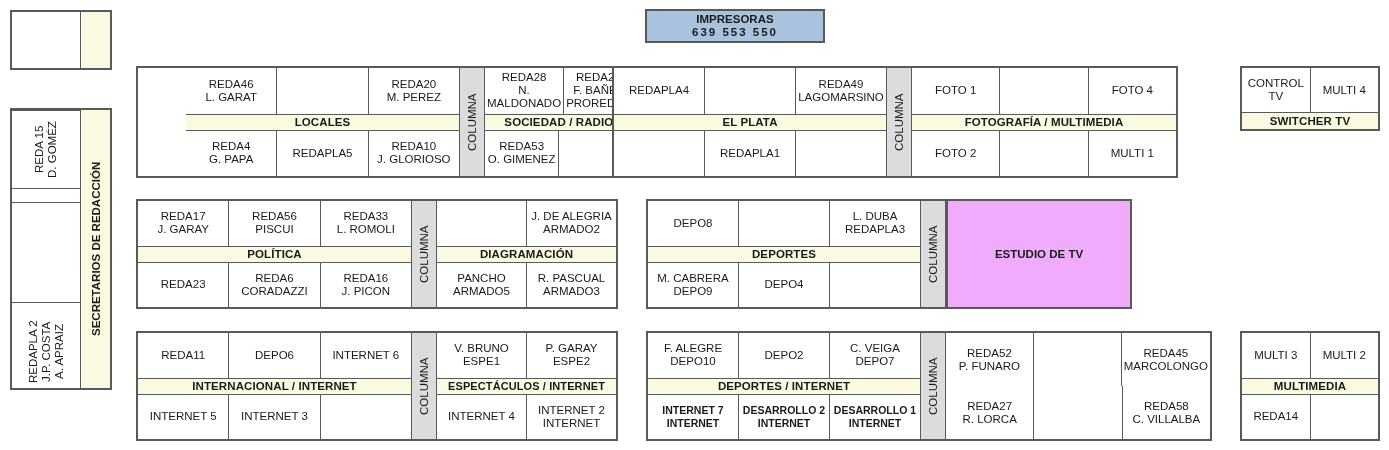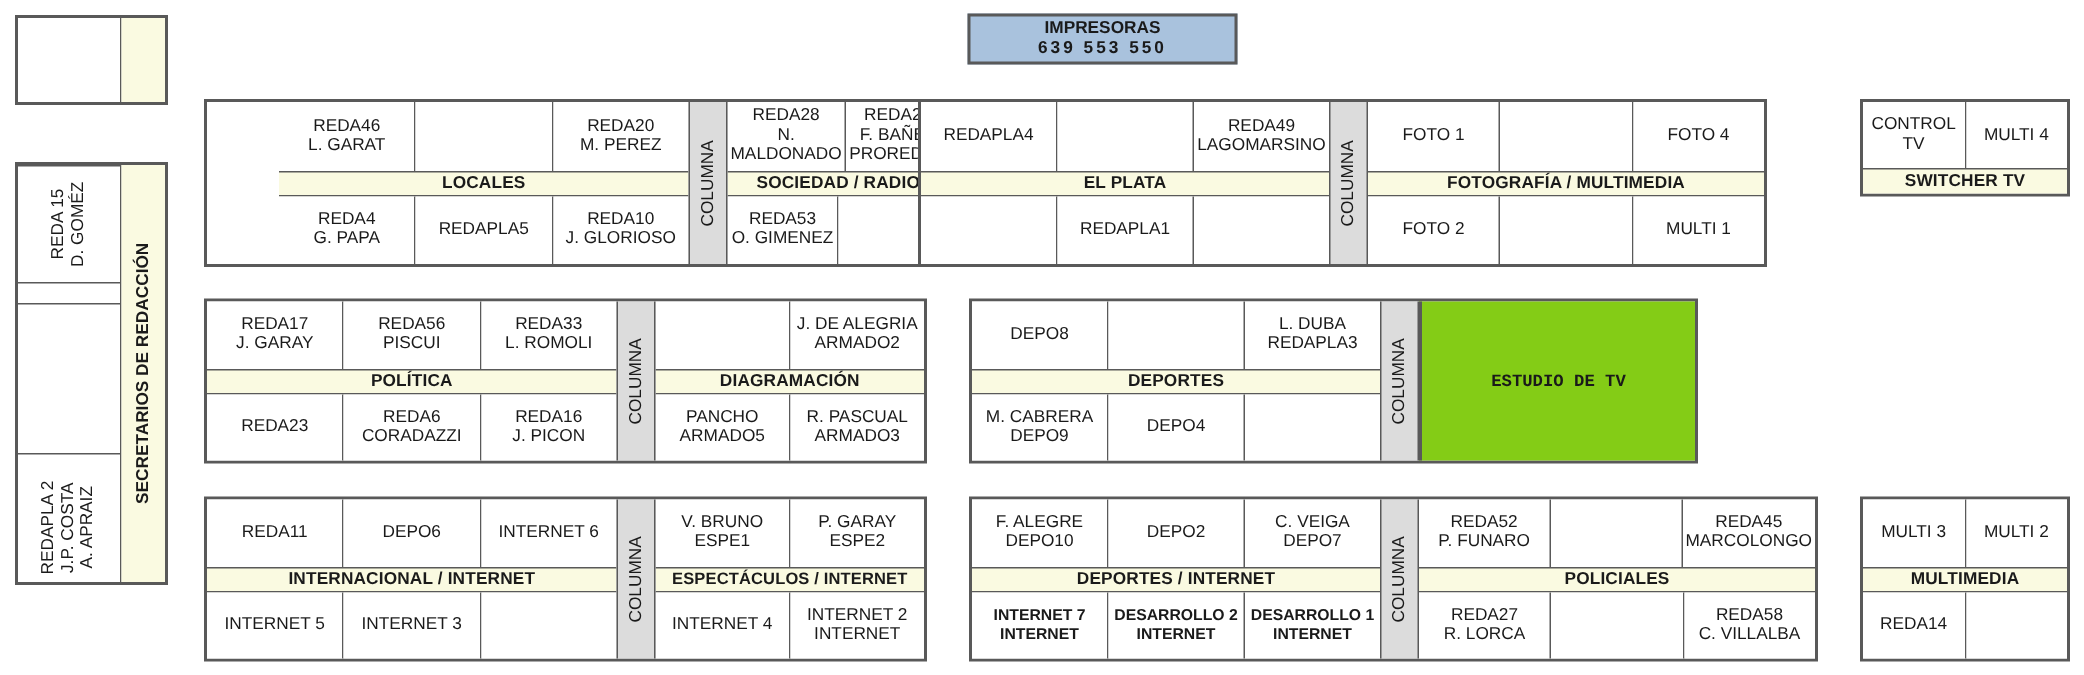--- a/index.html
+++ b/index.html
@@ -44,26 +44,25 @@
     border-left:1px solid #595959;
     border-right:1px solid #595959;
     display:flex;align-items:center;justify-content:center;
     font-size:11.5px;
     writing-mode:vertical-rl;
     transform:rotate(180deg);
     white-space:nowrap;
   }
   .estudio{
     box-sizing:border-box;
-    background:#84cc16;
+    background:#f0abfc;
     border-left:2px solid #595959;
     display:flex;align-items:center;justify-content:center;
     font-size:11.5px;font-weight:bold;
     white-space:nowrap;
-    font-family:Liberation Mono, monospace;
   }
 
   
   #impresoras{
     position:absolute;left:645px;top:9px;width:180px;height:34px;
     box-sizing:border-box;
     border:2px solid #595959;
     background:#a9c2dd;
     display:flex;flex-direction:column;align-items:center;justify-content:center;
     font-size:11.5px;font-weight:bold;line-height:13px;
@@ -333,21 +332,20 @@
       </div>
       <div class="columna" style="flex:0 0 26px;">COLUMNA</div>
       <div style="flex:1;display:flex;flex-direction:column;">
         <div class="row" style="flex:1;">
           <div class="cell" style="flex:1">REDA52
 P. FUNARO</div>
           <div class="cell" style="flex:1"></div>
           <div class="cell" style="flex:1">REDA45
 MARCOLONGO</div>
         </div>
-        <div class="label-bar" style="flex:0 0 17px;">POLICIALES</div>
         <div class="row" style="flex:1;">
           <div class="cell" style="flex:1">REDA27
 R. LORCA</div>
           <div class="cell" style="flex:1"></div>
           <div class="cell" style="flex:1">REDA58
 C. VILLALBA</div>
         </div>
       </div>
     </div>
   </div>

